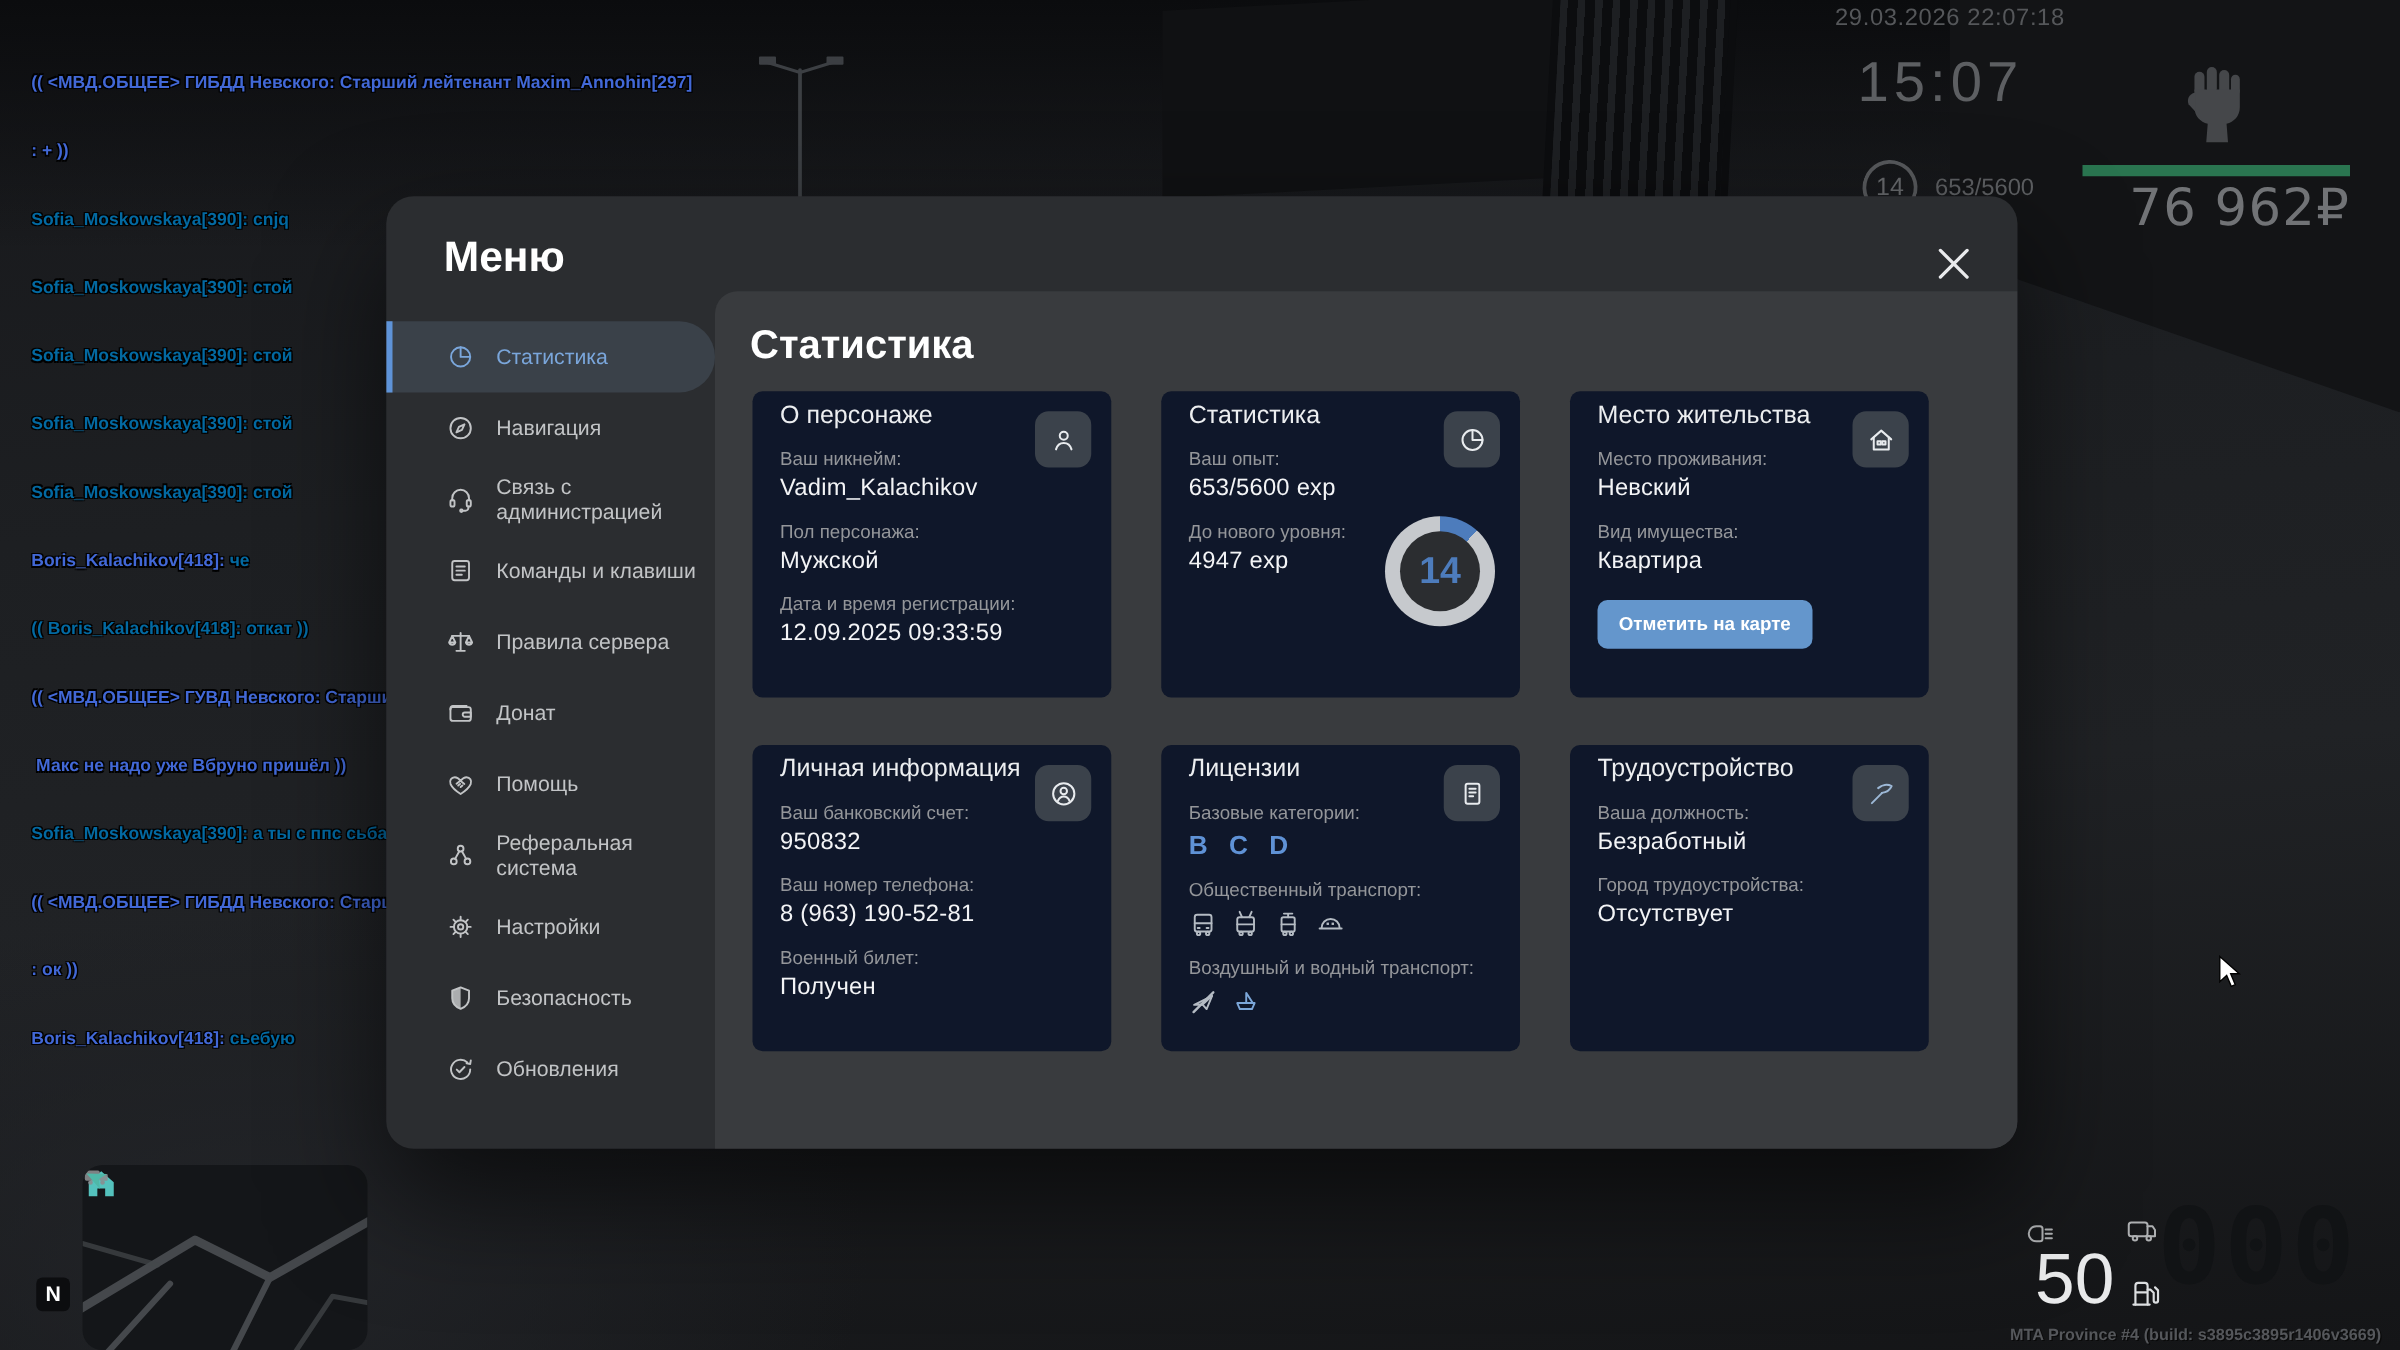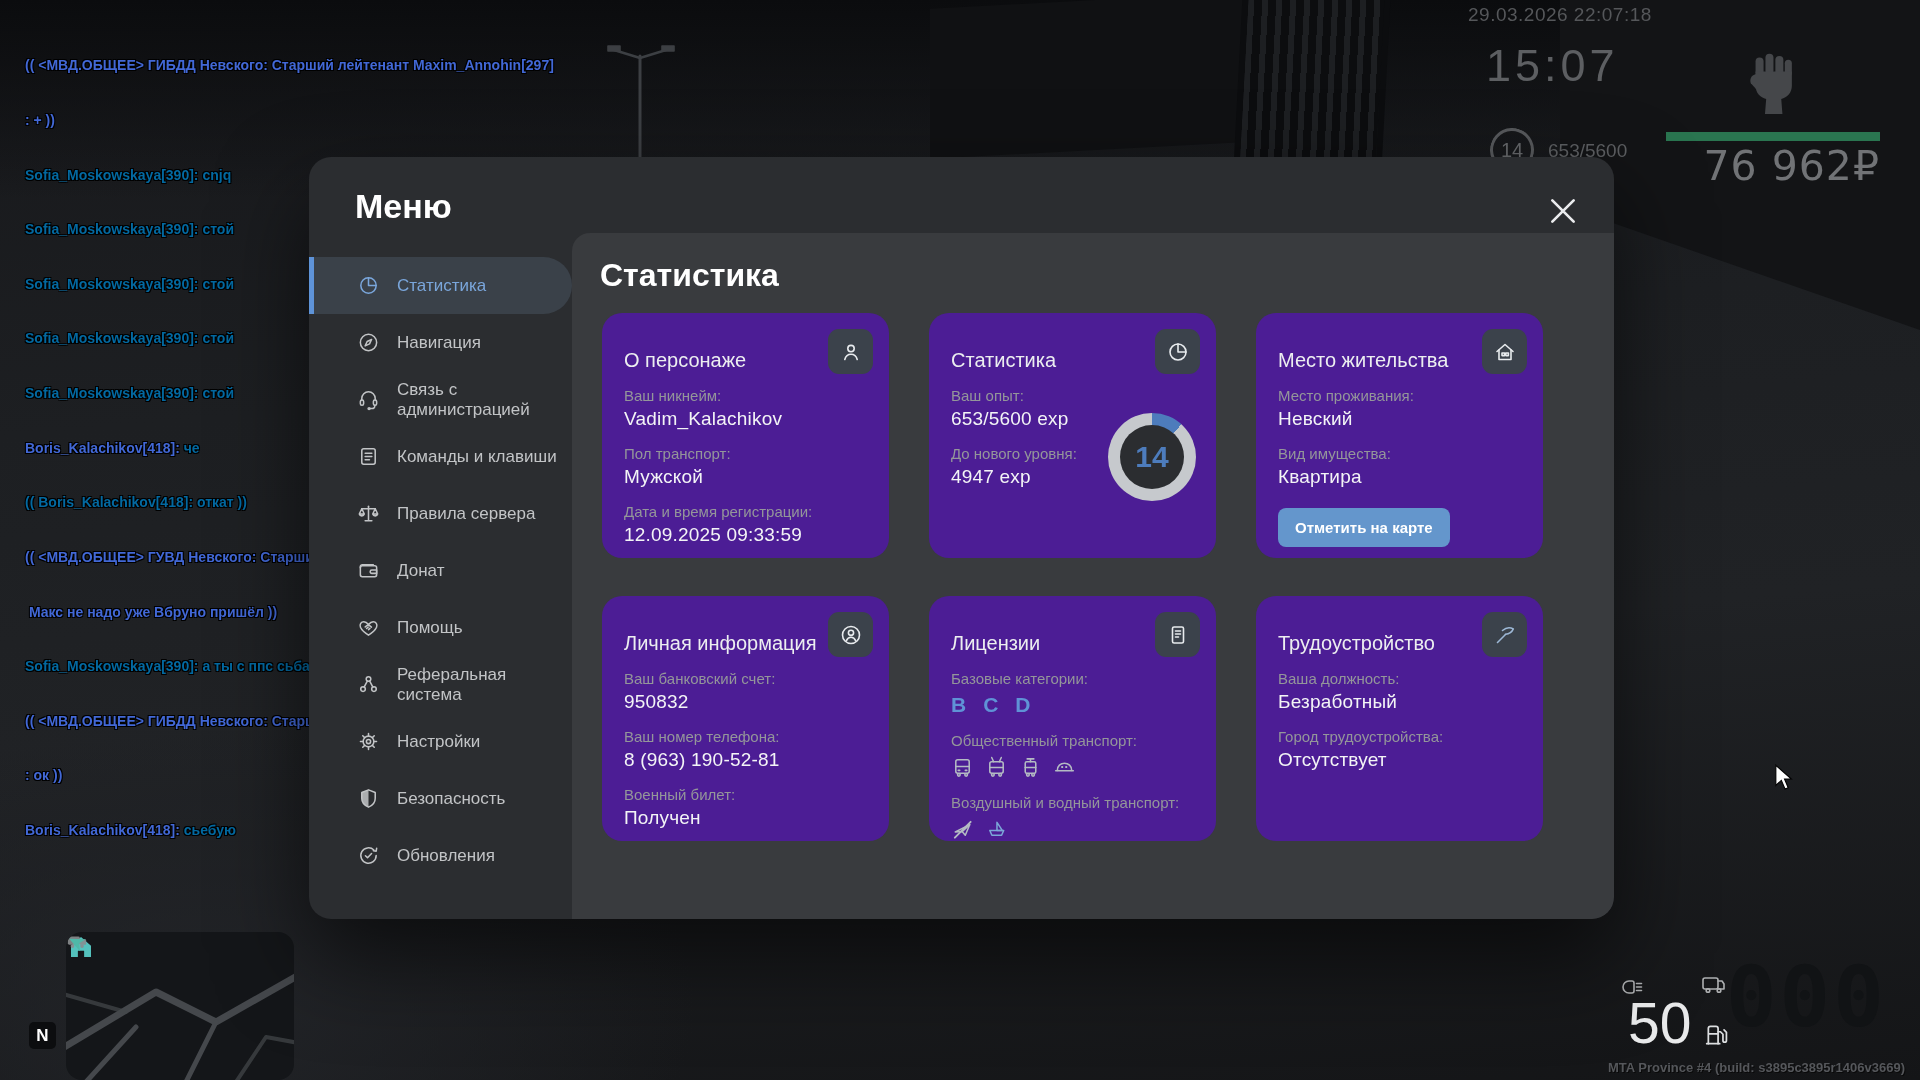--- a/index.html
+++ b/index.html
@@ -60,21 +60,21 @@
   .side-item{position:relative;height:57px;display:flex;align-items:center;gap:17px;padding-left:48px;padding-right:10px;
     color:#c2c4c6;font-size:17px;line-height:20px;cursor:pointer;}
   .side-item .si{width:23px;height:23px;flex:0 0 23px;color:#c2c4c6;}
   .side-item.active{background:#3a4149;border-radius:0 30px 30px 0;color:#7aa6db;width:205px;}
   .side-item.active .si{color:#7aa6db;}
   .side-item.active::before{content:"";position:absolute;left:0;top:0;bottom:0;width:5px;background:#5e93d8;}
   
   .content-title{position:absolute;left:28px;top:24px;font-size:32px;font-weight:bold;color:#fff;}
   .cards{position:absolute;left:30px;top:80px;display:grid;grid-template-columns:repeat(3,287px);grid-auto-rows:245px;
     column-gap:40px;row-gap:38px;}
-  .card{position:relative;background:#4c1d95;border-radius:20px;padding:36px 22px;box-sizing:border-box;}
+  .card{position:relative;background:#0f172a;border-radius:8px;padding:8px 22px;box-sizing:border-box;}
   .card-title{font-size:20px;color:#eceef0;}
   .chip{position:absolute;top:16px;right:16px;width:45px;height:45px;border-radius:11px;background:#3b424b;
     display:flex;align-items:center;justify-content:center;color:#e8ebee;}
   .chip svg{width:24px;height:24px;}
   .f-label{margin-top:15px;font-size:15px;color:#94969a;}
   .f-value{margin-top:4px;font-size:19px;font-weight:normal;color:#f3f4f6;letter-spacing:.2px;}
   .ring{position:absolute;right:20px;top:100px;width:88px;height:88px;border-radius:50%;
     background:conic-gradient(#4d7cbc 0deg 42deg,#c6c9cd 42deg 360deg);display:flex;align-items:center;justify-content:center;}
   .ring-in{width:64px;height:64px;border-radius:50%;background:#2b2d30;display:flex;align-items:center;justify-content:center;
     font-size:30px;font-weight:bold;color:#4d7cbc;}
@@ -200,21 +200,21 @@
       <div class="card">
         <div class="card-title">О персонаже</div>
         <div class="chip">
           <svg class="stroke" viewBox="0 0 24 24">
               <circle cx="12" cy="8.6" r="3.2"></circle>
               <path d="M5.8 19.5 c.9-3.4 3.1-5.2 6.2-5.2 s5.3 1.8 6.2 5.2"></path>
             </svg>
         </div>
         <div class="f-label">Ваш никнейм:</div>
         <div class="f-value">Vadim_Kalachikov</div>
-        <div class="f-label">Пол транспорт:</div>
+        <div class="f-label">Пол персонажа:</div>
         <div class="f-value">Мужской</div>
         <div class="f-label">Дата и время регистрации:</div>
         <div class="f-value">12.09.2025 09:33:59</div>
       </div>
 
       <div class="card">
         <div class="card-title">Статистика</div>
         <div class="chip">
           <svg class="stroke" viewBox="0 0 24 24">
               <circle cx="12" cy="12" r="8"></circle>

